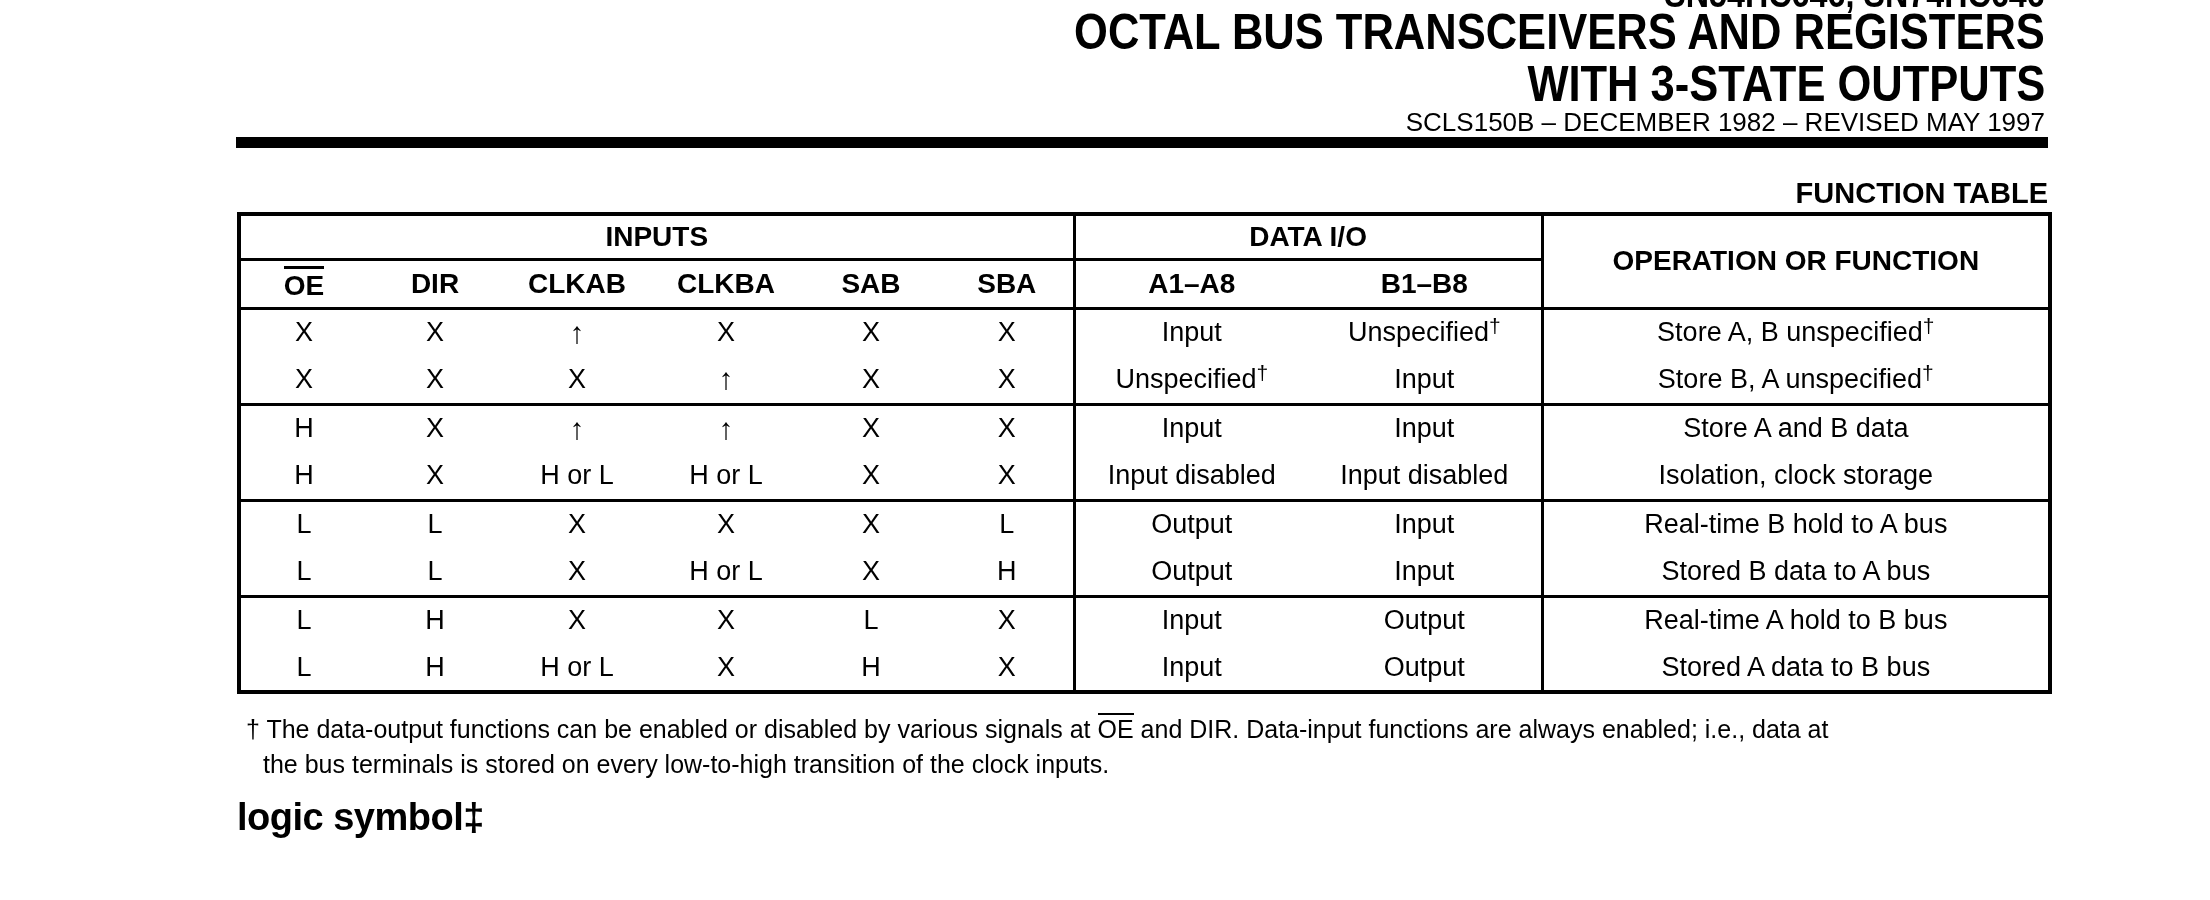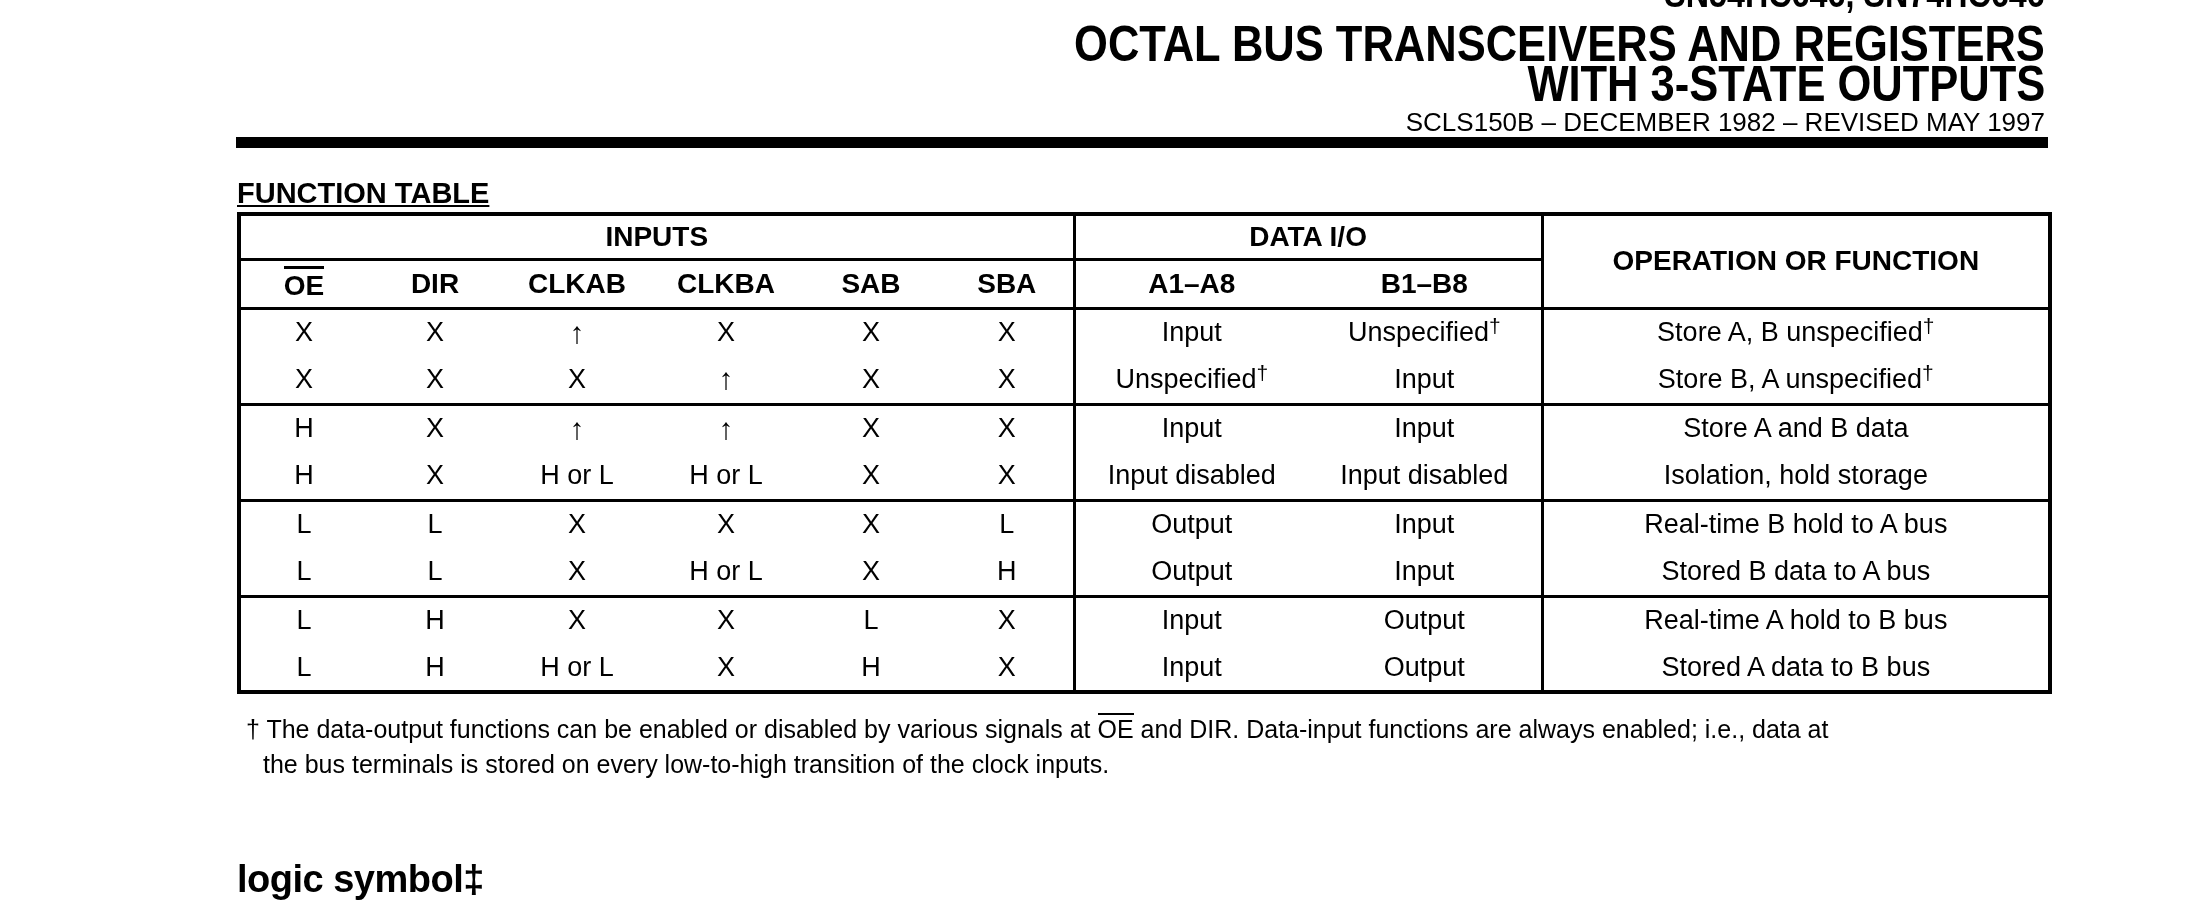--- a/index.html
+++ b/index.html
@@ -10,27 +10,27 @@
   .abs { position:absolute; }
 
   
   .partline-clip { top:0; right:165px; width:760px; height:13px; overflow:hidden; }
   .partline-clip .inner {
     position:absolute; right:0; top:-26px; font-weight:bold; font-size:38px; line-height:40px;
     display:inline-block; transform:scaleX(.85); transform-origin:100% 50%; white-space:nowrap;
   }
   .title-line { right:165px; font-weight:bold; white-space:nowrap; }
   .title-line .cond { display:inline-block; transform:scaleX(.87); transform-origin:100% 50%; }
-  .t1 { top:18px;  font-size:50px; line-height:52px; }
+  .t1 { top:6px;  font-size:50px; line-height:52px; }
   .t2 { top:58px; font-size:50px; line-height:52px;text-align:right; }
   .docline { top:107px; right:165px; font-size:26px; white-space:nowrap; }
   .rule { left:236px; top:137px; width:1812px; height:11px; background:#000; }
 
   
-  .ft-title { left:237px; top:177px; width:1811px; text-align:left; font-weight:bold; font-size:29px;text-decoration:underline; }
+  .ft-title { left:237px; top:177px; width:1811px; text-align:right; font-weight:bold; font-size:29px; }
   table.ft {
     position:absolute; left:237px; top:212px; width:1811px;
     border-collapse:collapse; table-layout:fixed; border:4px solid #000;
   }
   table.ft th, table.ft td {
     text-align:center; vertical-align:middle; padding:0; font-size:27px;
   }
   table.ft th { font-weight:bold; font-size:28px; }
   tr.hdr1 { height:45px; }
   tr.hdr2 { height:49px; }
@@ -43,21 +43,21 @@
   .ol-sm { display:inline-block; border-top:2px solid #000; padding-top:1px; line-height:1.05; }
   table.ft sup, .fn sup { font-size:78%; position:relative; top:-0.38em; vertical-align:baseline; }
   .arrow { font-size:30px; }
 
   
   .fn { font-size:25px; white-space:nowrap; }
   .fn1 { left:246px; top:713px; }
   .fn2 { left:263px; top:750px; }
 
   
-  .logic-heading { left:237px; top:858px; font-weight:bold; font-size:38px; letter-spacing:-0.5px; }
+  .logic-heading { left:237px; top:796px; font-weight:bold; font-size:38px; letter-spacing:-0.5px; }
 </style>
 </head>
 <body>
 
 <div class="abs partline-clip">
   <span class="inner">SN54HC646, SN74HC646</span>
 </div>
 <div class="abs title-line t1">
   <span class="cond">OCTAL BUS TRANSCEIVERS AND REGISTERS</span>
 </div>
@@ -134,21 +134,21 @@
       </tr>
       <tr>
         <td>H</td>
         <td>X</td>
         <td>H or L</td>
         <td>H or L</td>
         <td>X</td>
         <td class="sec-r">X</td>
         <td>Input disabled</td>
         <td class="sec-r">Input disabled</td>
-        <td>Isolation, hold storage</td>
+        <td>Isolation, clock storage</td>
       </tr>
       <tr class="group-start">
         <td>L</td>
         <td>L</td>
         <td>X</td>
         <td>X</td>
         <td>X</td>
         <td class="sec-r">L</td>
         <td>Output</td>
         <td class="sec-r">Input</td>

